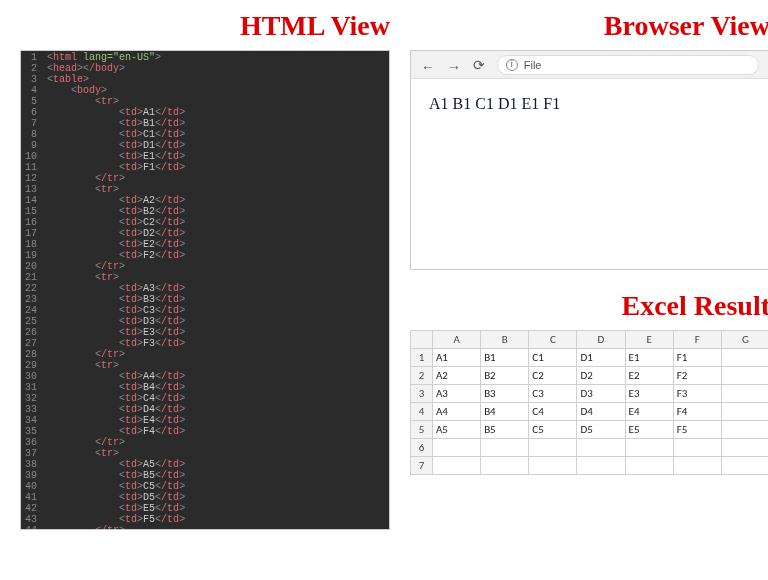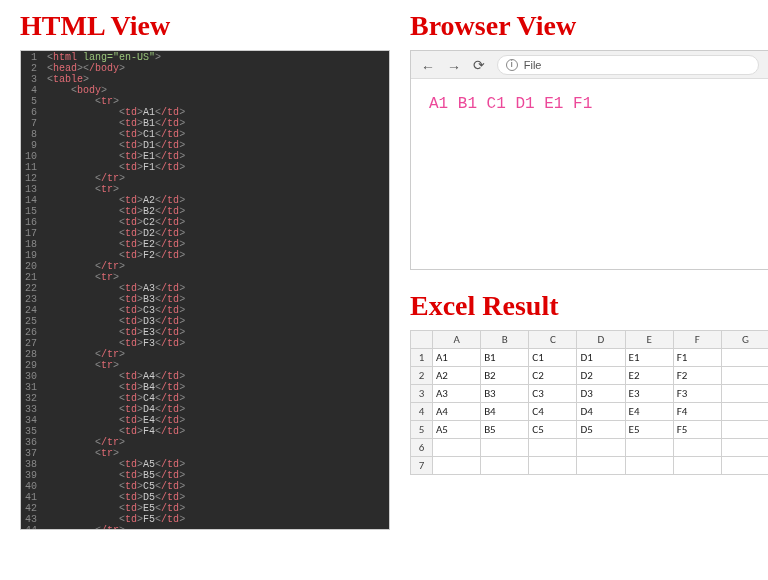--- a/index.html
+++ b/index.html
@@ -10,21 +10,21 @@
     background: #fff;
     width: 768px;
     height: 580px;
     display: grid;
     grid-template-columns: 370px 360px;
     grid-template-rows: 40px 220px 60px 200px;
     column-gap: 20px;
   }
   h2.title {
     color: #d00;
-    text-align: left;
+    text-align: right;
     font-size: 28px;
     font-weight: bold;
     margin: 0 0 8px 0;
     font-family: "Times New Roman", serif;
   }
   .title-left  { grid-column: 1; grid-row: 1; }
   .title-right { grid-column: 2; grid-row: 1; }
   .title-excel { grid-column: 2; grid-row: 3; align-self: end; margin-bottom: 6px; }
 
   
@@ -94,23 +94,23 @@
     width: 12px; height: 12px;
     border: 1px solid #888;
     border-radius: 50%;
     align-items: center;
     justify-content: center;
     font-size: 9px;
     line-height: 1;
   }
   .page {
     padding: 14px 18px;
-    font-family: Liberation Mono, monospace;
+    font-family: Liberation Serif, serif;
     font-size: 16px;
-    color: #ec4899;
+    color: #0f172a;
     line-height: 22px;
   }
 
   
   .excel {
     grid-column: 2;
     grid-row: 4;
   }
   table.sheet {
     border-collapse: collapse;

